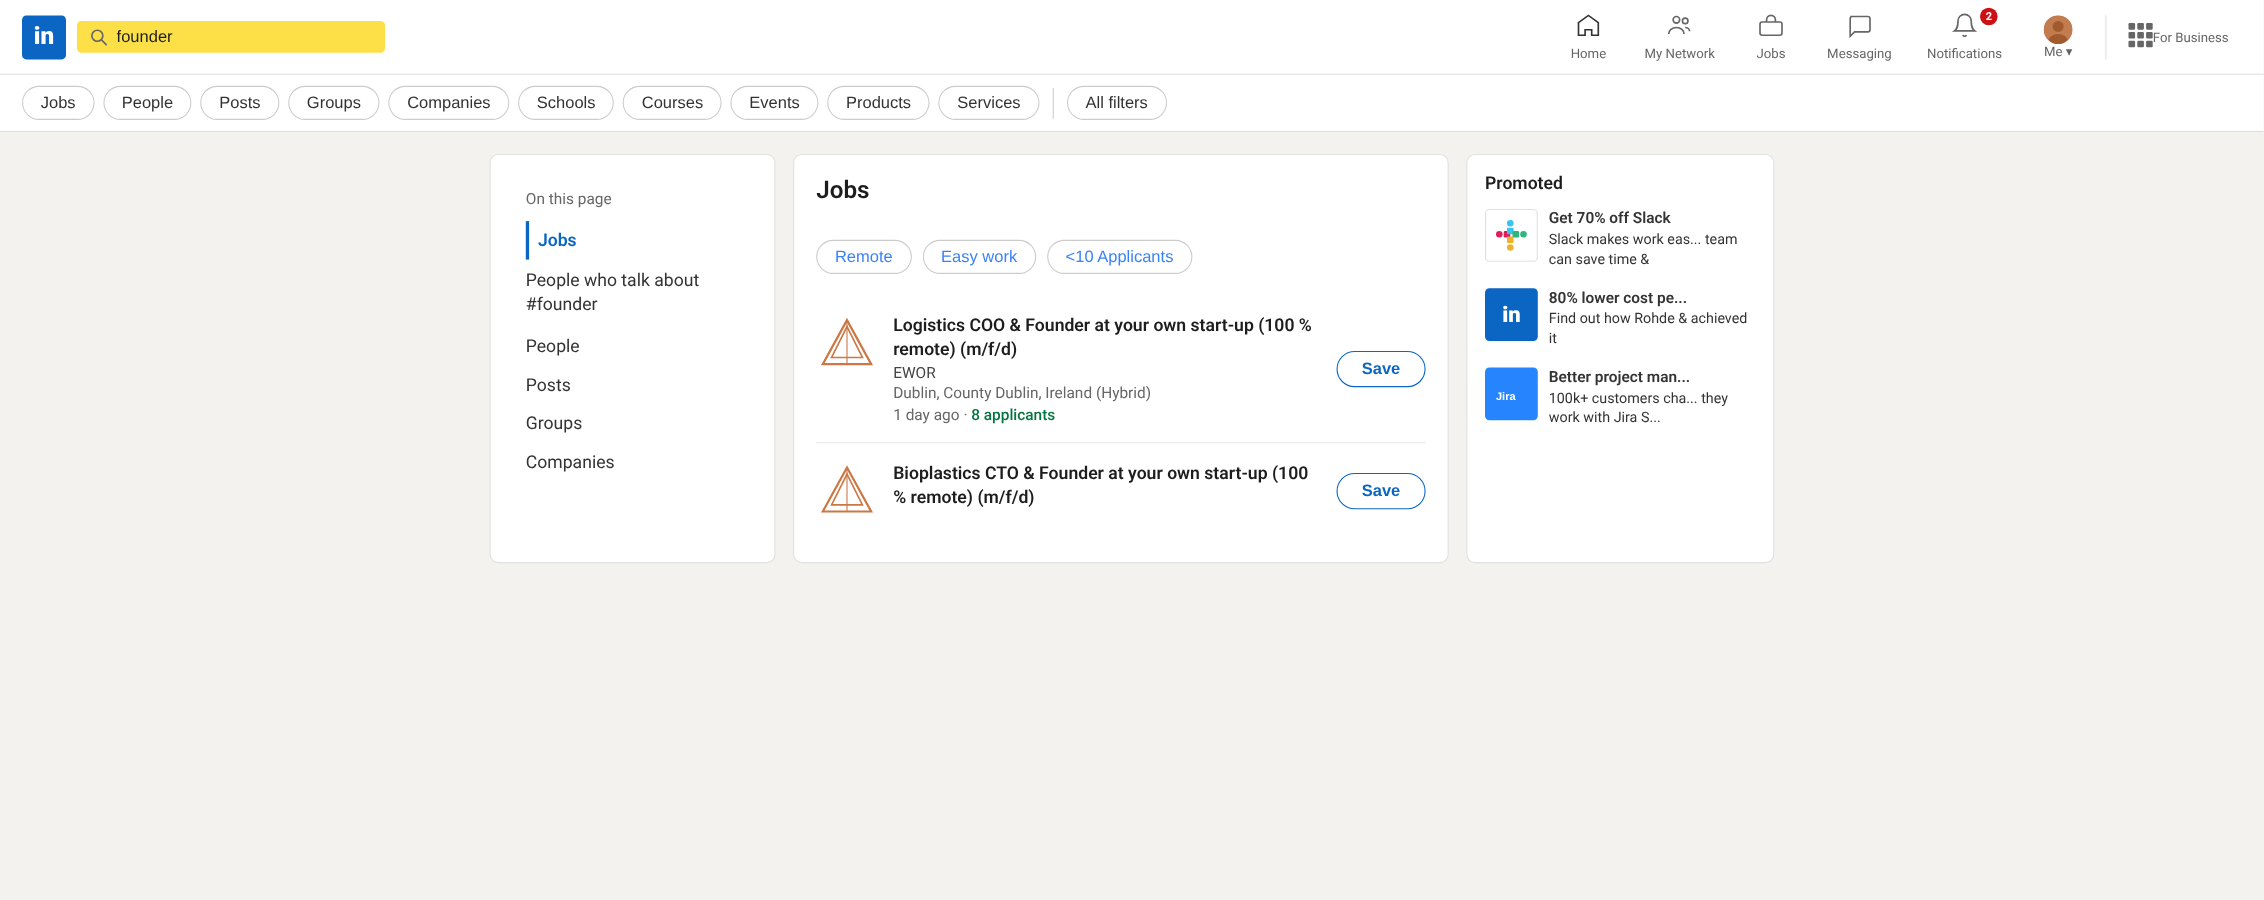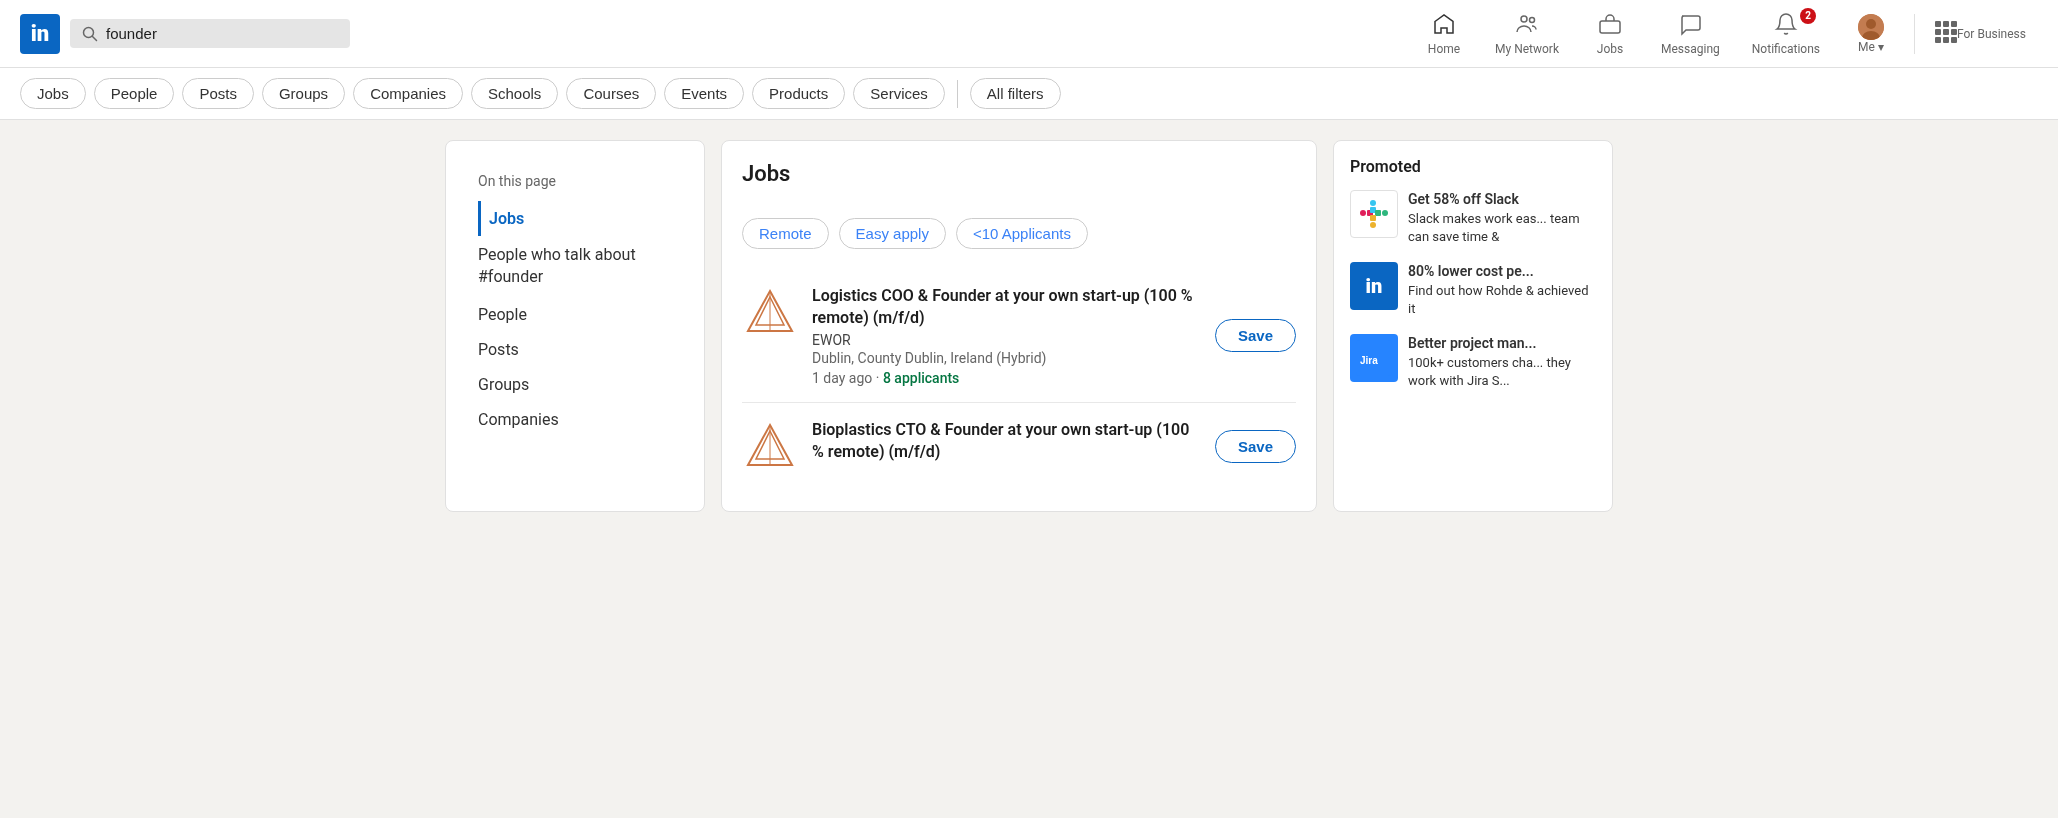--- a/index.html
+++ b/index.html
@@ -27,21 +27,21 @@
       justify-content: center;
       color: white;
       font-weight: 900;
       font-size: 22px;
       margin-right: 10px;
       flex-shrink: 0;
     }
     .search-bar {
       display: flex;
       align-items: center;
-      background: #e5e5e5;
+      background: #fde047;
       border-radius: 4px;
       padding: 6px 12px;
       width: 280px;
       margin-right: 30px;
     }
     .search-bar input {
       background: transparent;
       border: none;
       outline: none;
       font-size: 15px;
@@ -456,21 +456,21 @@
     <div class="sidebar-item">People</div>
     <div class="sidebar-item">Posts</div>
     <div class="sidebar-item">Groups</div>
     <div class="sidebar-item">Companies</div>
   </aside>
 
   <main class="jobs-area">
     <h2 class="jobs-title">Jobs</h2>
     <div class="job-filters">
       <button class="job-filter-btn">Remote</button>
-      <button class="job-filter-btn">Easy apply</button>
+      <button class="job-filter-btn">Easy work</button>
       <button class="job-filter-btn">&lt;10 Applicants</button>
     </div>
 
     <div class="job-card">
       <div class="company-logo">
         <svg width="52" height="52" viewBox="0 0 52 52" fill="none">
           <polygon points="26,4 48,44 4,44" stroke="#cc7744" stroke-width="2" fill="none"></polygon>
           <polygon points="26,10 40,38 12,38" stroke="#cc7744" stroke-width="1.5" fill="none"></polygon>
           <line x1="26" y1="4" x2="26" y2="44" stroke="#cc7744" stroke-width="1"></line>
           <line x1="4" y1="44" x2="48" y2="44" stroke="#cc7744" stroke-width="1"></line>
@@ -515,21 +515,21 @@
           <rect x="14" y="4" width="6" height="6" rx="3" fill="#36c5f0"></rect>
           <rect x="26" y="14" width="6" height="6" rx="3" fill="#2eb67d"></rect>
           <rect x="14" y="26" width="6" height="6" rx="3" fill="#ecb22e"></rect>
           <rect x="11" y="14" width="6" height="6" rx="1" fill="#e01e5a"></rect>
           <rect x="14" y="11" width="6" height="6" rx="1" fill="#36c5f0"></rect>
           <rect x="19" y="14" width="6" height="6" rx="1" fill="#2eb67d"></rect>
           <rect x="14" y="19" width="6" height="6" rx="1" fill="#ecb22e"></rect>
         </svg>
       </div>
       <div class="promo-text">
-        <div class="promo-name">Get 58% off Slack</div>
+        <div class="promo-name">Get 70% off Slack</div>
         <div>Slack makes work eas... team can save time &amp;</div>
       </div>
     </div>
 
     <div class="promo-item">
       <div class="promo-logo linkedin-promo-logo">
         <span style="font-weight:900;font-size:20px;color:white;">in</span>
       </div>
       <div class="promo-text">
         <div class="promo-name">80% lower cost pe...</div>

